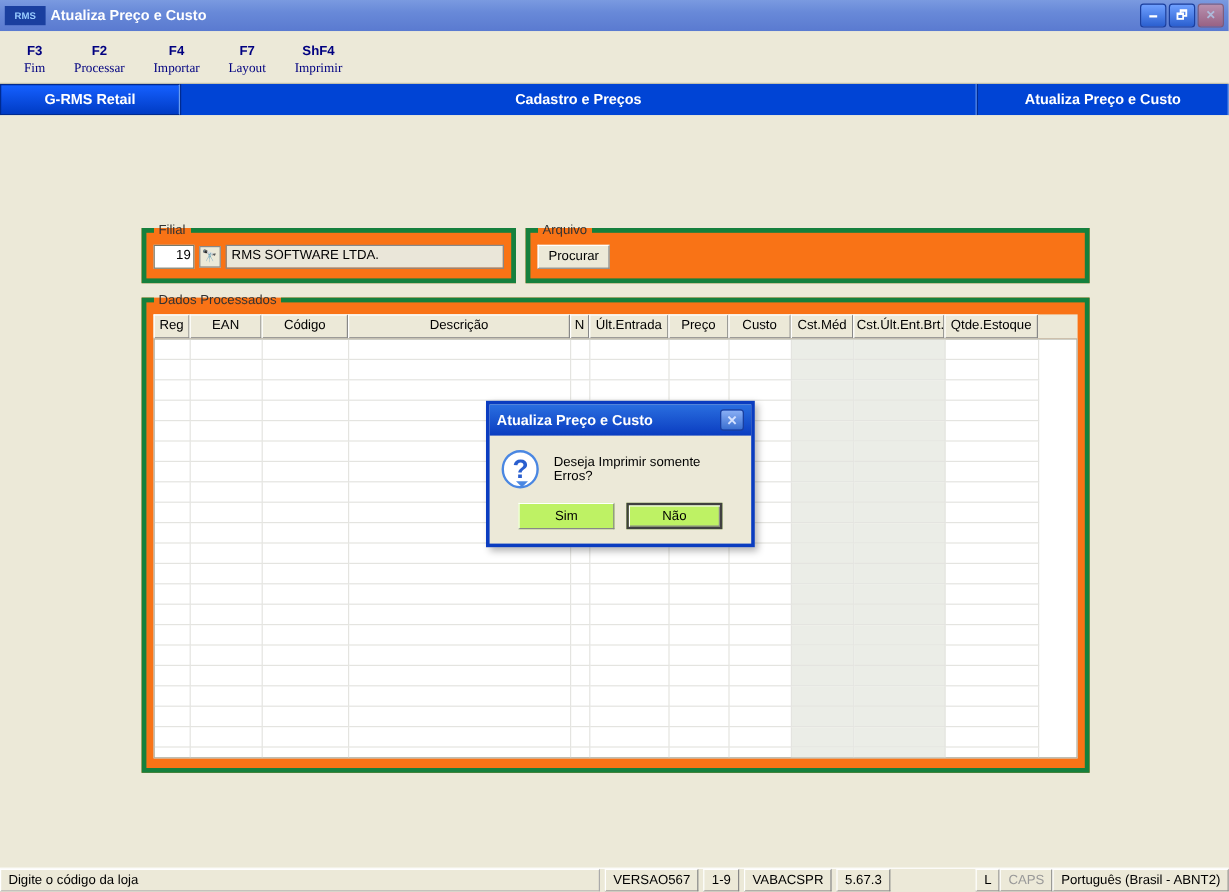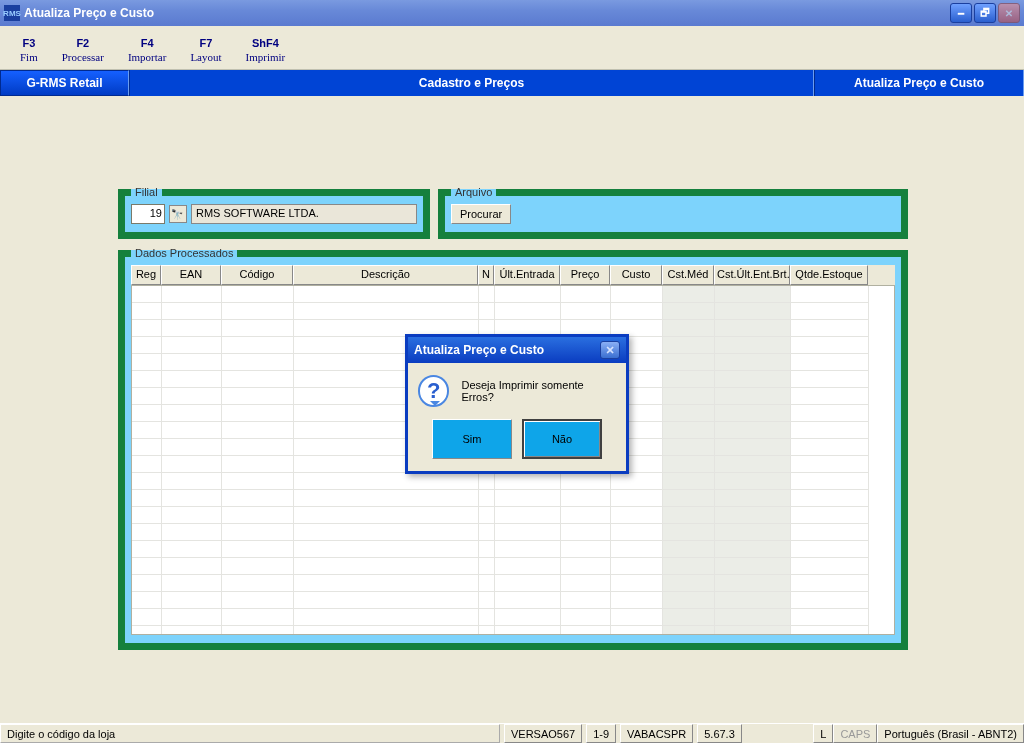--- a/index.html
+++ b/index.html
@@ -23,21 +23,21 @@
   background: #6889d8;
   background: linear-gradient(to bottom, #7a9ae0 0%, #6889d8 40%, #5a7ad0 100%);
   color: #fff;
   display: flex;
   align-items: center;
   padding: 0 4px;
   font-weight: bold;
   font-size: 12px;
 }
 .titlebar .app-icon {
-  width: 16px; height: 16px;
+  width: 34px; height: 16px;
   background: #1a3f9f;
   margin-right: 4px;
   font-size: 8px;
   display:flex; align-items:center; justify-content:center;
   color: #9cf;
 }
 .titlebar .title-text { flex: 1; }
 .titlebar .win-btn {
   width: 22px; height: 20px;
   margin-left: 2px;
@@ -77,42 +77,42 @@
   display:flex;
   color:#fff;
   font-weight:bold;
   font-size: 12px;
 }
 .nav-band > div {
   display:flex; align-items:center; justify-content:center;
   border-right: 1px solid #6a9df0;
   border-left: 1px solid #002a90;
 }
-.nav-left { width: 129px; border:1px solid #002a90; margin:0; background:linear-gradient(#1560ff,#003bc4);}
+.nav-left { width: 150px; border:1px solid #002a90; margin:0; background:linear-gradient(#1560ff,#003bc4);}
 .nav-center { flex: 1; }
 .nav-right { width: 210px; }
 
 
 .main-area {
   position:absolute;
   top: 96px; bottom: 20px; left:0; right:0;
   background:#ece9d8;
 }
 
 .form-panel {
   position:absolute;
   left: 118px; top: 90px;
   width: 790px;
   height: 438px;
 }
 
 fieldset {
-  border: 7px solid #15803d;
+  border: 4px solid #15803d;
   padding: 6px 6px 8px 6px;
-  background: #7dd3fc;
+  background: #f97316;
   font-size:11px;
 }
 fieldset > legend { padding: 0 4px; color:#333; }
 
 .row1 { display:flex; gap:8px; }
 .filial-box { width: 312px; }
 .arquivo-box { flex:1; }
 
 .filial-inner { display:flex; align-items:center; gap:4px; }
 .filial-code {
@@ -219,22 +219,22 @@
 .qmark:after{
   content:""; position:absolute; bottom:-6px; left:10px;
   width:0;height:0;border:5px solid transparent;border-top-color:#4a87e2;
 }
 .modal-msg{font-size:11px;}
 .modal-buttons{
   display:flex; justify-content:center; gap:10px;
   padding: 8px 0 12px 0;
 }
 .modal-buttons button{
-  width:80px;height:40px;
-  background:#0ea5e9;
+  width:80px;height:22px;
+  background:#bef264;
   border:1px solid #404040;
   font-size:11px;cursor:pointer;
 }
 .modal-buttons button.default{
   border:2px solid #404040;
   box-shadow: inset 1px 1px 0 #fff, inset -1px -1px 0 #888;
 }
 .modal-buttons button.sim { border:1px solid #888; border-top-color:#fff;border-left-color:#fff;}
 
 

